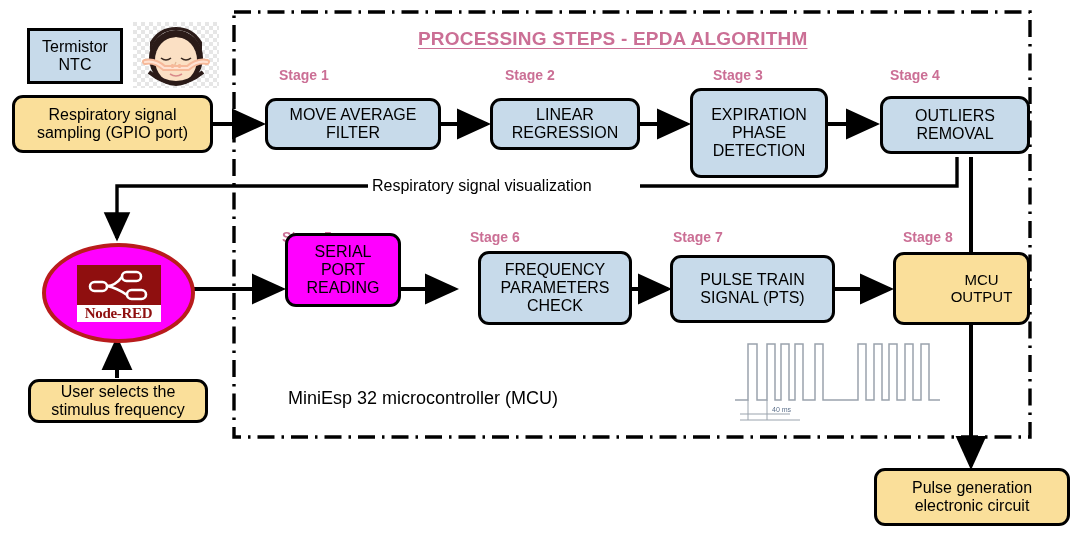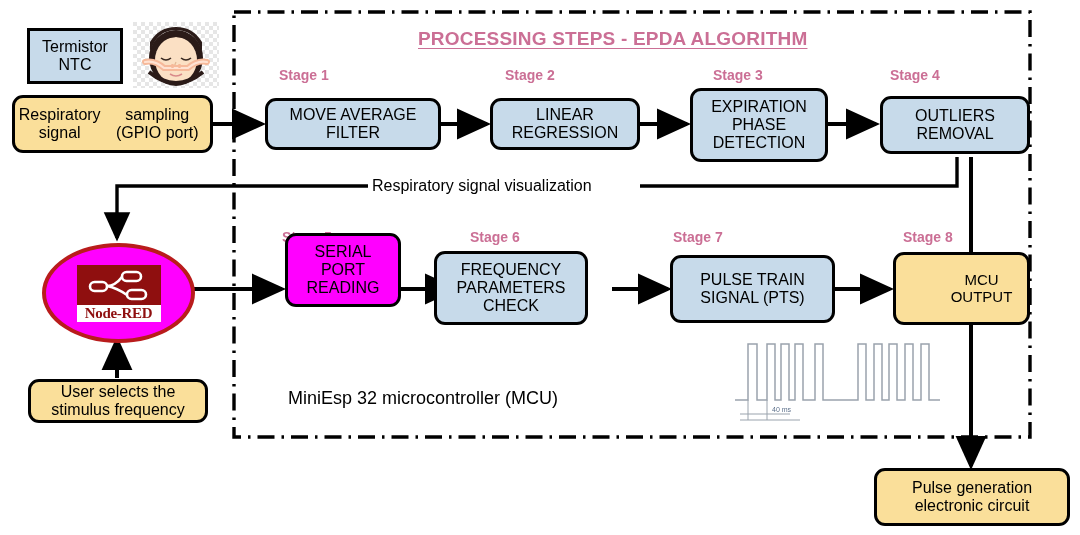--- a/index.html
+++ b/index.html
@@ -113,21 +113,21 @@
 
       <rect x="38" y="42" width="3" height="4" rx="1.2" fill="#f6b99a"></rect>
       <rect x="45" y="42" width="3" height="4" rx="1.2" fill="#f6b99a"></rect>
 
       <path d="M37,52 q6,4 12,0" stroke="#d98a8a" stroke-width="1.6" fill="none"></path>
 
       <path d="M16,50 q27,22 54,0" stroke="#2b1b18" stroke-width="4" fill="none"></path>
     </svg>
   </div>
 
-  <div class="node rbox yellow" style="left:12px;top:95px;width:201px;height:58px;font-size:16px;flex-direction:row;">
+  <div class="node rbox yellow" style="left:12px;top:95px;width:201px;height:58px;font-size:16px;flex-direction:column;">
     <span>Respiratory signal</span>
     <span>sampling (GPIO port)</span>
   </div>
 
   <div class="stage-lbl" style="left:279px;top:67px;">Stage 1</div>
   <div class="stage-lbl" style="left:505px;top:67px;">Stage 2</div>
   <div class="stage-lbl" style="left:713px;top:67px;">Stage 3</div>
   <div class="stage-lbl" style="left:890px;top:67px;">Stage 4</div>
   <div class="stage-lbl" style="left:282px;top:229px;">Stage 5</div>
   <div class="stage-lbl" style="left:470px;top:229px;">Stage 6</div>
@@ -137,38 +137,38 @@
   <div class="node rbox blue" style="left:265px;top:98px;width:176px;height:52px;font-size:16px;flex-direction:column;">
     <span>MOVE AVERAGE</span>
     <span>FILTER</span>
   </div>
 
   <div class="node rbox blue" style="left:490px;top:98px;width:150px;height:52px;font-size:16px;flex-direction:column;">
     <span>LINEAR</span>
     <span>REGRESSION</span>
   </div>
 
-  <div class="node rbox blue" style="left:690px;top:88px;width:138px;height:74px;font-size:16px;flex-direction:column;">
+  <div class="node rbox blue" style="left:690px;top:88px;width:138px;height:90px;font-size:16px;flex-direction:column;">
     <span>EXPIRATION</span>
     <span>PHASE</span>
     <span>DETECTION</span>
   </div>
 
   <div class="node rbox blue" style="left:880px;top:96px;width:150px;height:58px;font-size:16px;flex-direction:column;">
     <span>OUTLIERS</span>
     <span>REMOVAL</span>
   </div>
 
   <div class="node rbox magenta" style="left:285px;top:233px;width:116px;height:74px;font-size:16px;flex-direction:column;">
     <span>SERIAL</span>
     <span>PORT</span>
     <span>READING</span>
   </div>
 
-  <div class="node rbox blue" style="left:434px;top:251px;width:154px;height:74px;font-size:16px;flex-direction:column;">
+  <div class="node rbox blue" style="left:478px;top:251px;width:154px;height:74px;font-size:16px;flex-direction:column;">
     <span>FREQUENCY</span>
     <span>PARAMETERS</span>
     <span>CHECK</span>
   </div>
 
   <div class="node rbox blue" style="left:670px;top:255px;width:165px;height:68px;font-size:16px;flex-direction:column;">
     <span>PULSE TRAIN</span>
     <span>SIGNAL (PTS)</span>
   </div>
 

